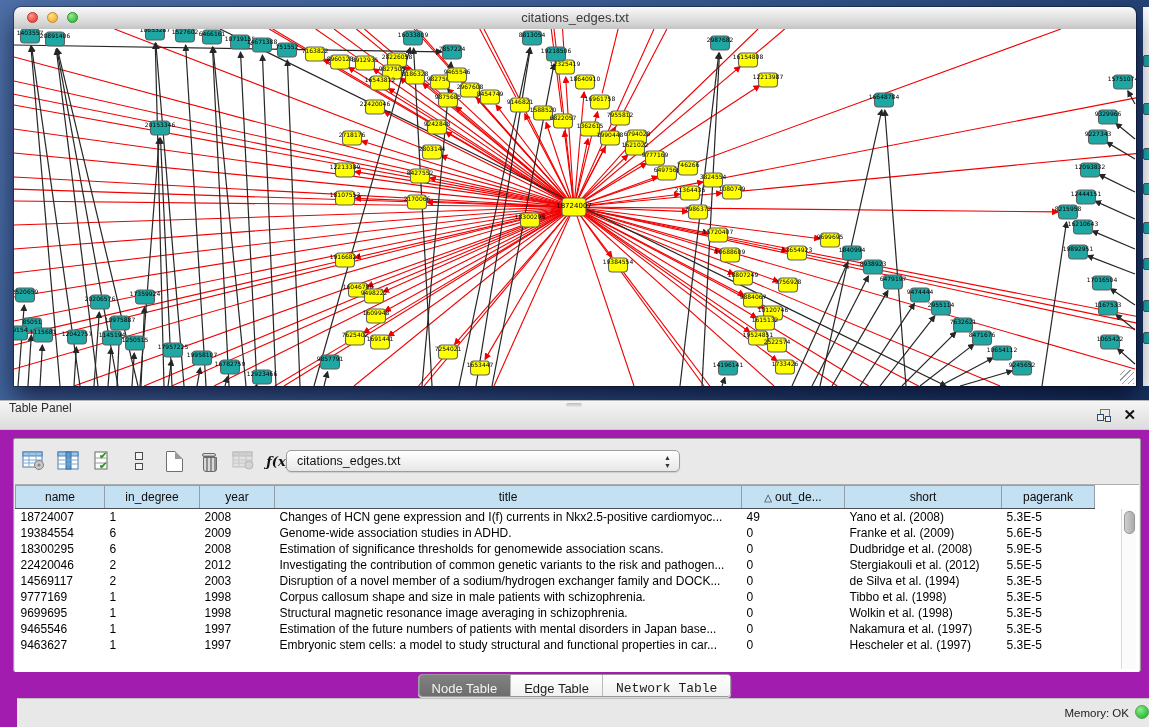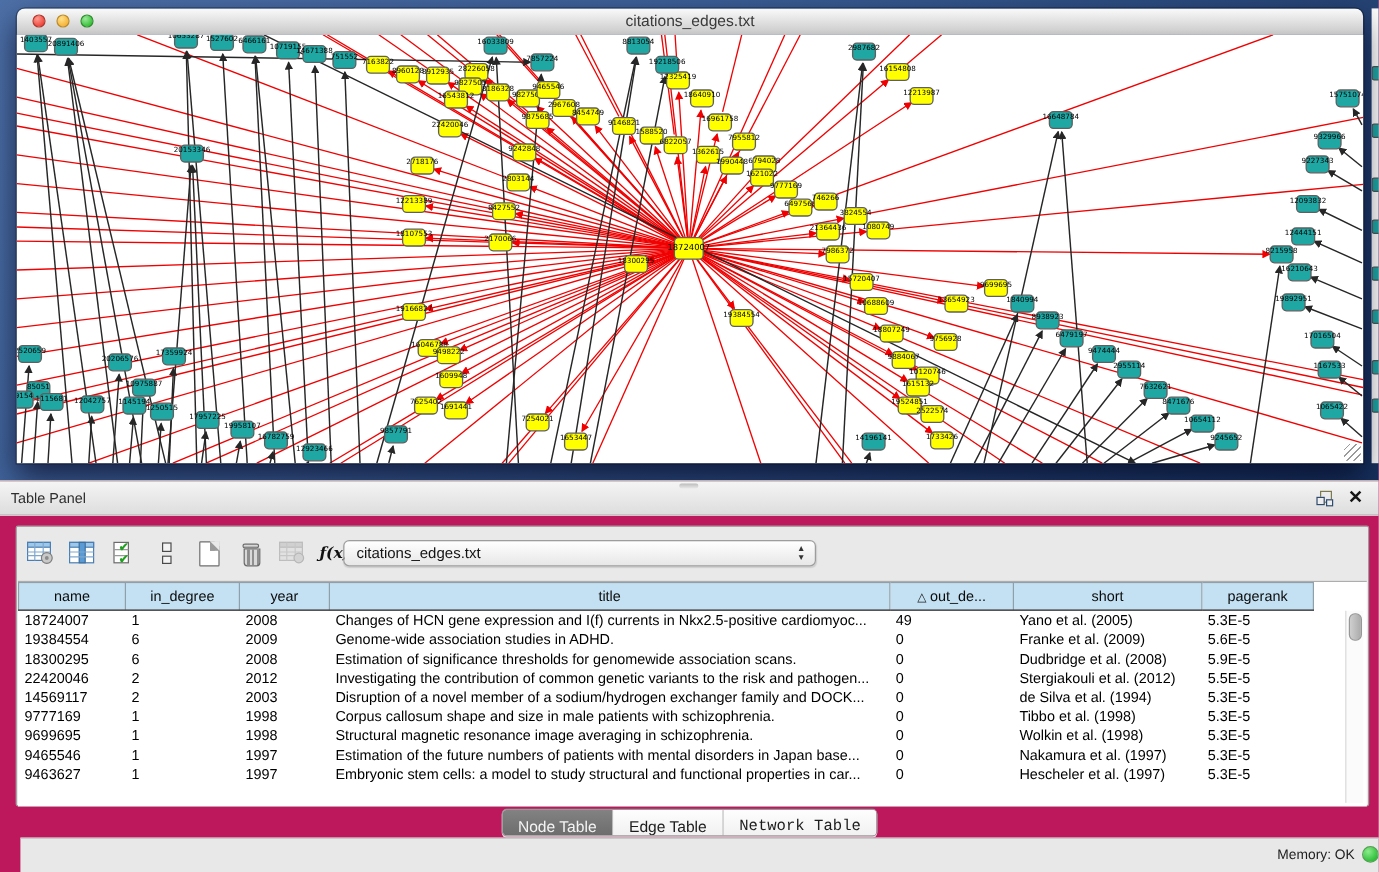--- a/index.html
+++ b/index.html
@@ -1,38 +1,38 @@
 <!DOCTYPE html>
 <html><head>
 <meta charset="utf-8">
 <style>
   html,body{margin:0;padding:0;background:#d0d0d0;}
   .stage{position:relative;width:1149px;height:727px;overflow:hidden;
-         font-family:"Liberation Sans",sans-serif;background:#be185d;}
+         font-family:"Liberation Sans",sans-serif;background:#a21caf;}
   
   .desktop{position:absolute;left:0;top:0;width:1149px;height:400px;
            background:linear-gradient(135deg,#4d70a8 0%,#3a5d94 40%,#244273 75%,#16305c 100%);}
   .bg-sliver{position:absolute;left:1143px;top:7px;width:6px;height:379px;background:#fdfdfd;overflow:hidden;}
   .bg-chip{position:absolute;left:0;width:8px;height:10px;border:1px solid #555;border-radius:2px;background:#1ea7a3;}
   .gwin{position:absolute;left:14px;top:7px;width:1122px;height:379px;border-radius:7px 7px 0 0;
         box-shadow:0 12px 26px rgba(0,0,25,.65),0 0 0 1px rgba(0,0,0,.35);}
   .titlebar{position:relative;height:22px;border-radius:7px 7px 0 0;
             background:linear-gradient(#fafafa,#d2d2d2 80%,#c3c3c3);border-bottom:1px solid #8d8d8d;}
   .tl{position:absolute;top:5px;width:11px;height:11px;border-radius:50%;box-sizing:border-box;}
   .tl.r{left:13px;background:radial-gradient(circle at 35% 30%,#ff9a90,#ee4b40 70%);border:1px solid #b5352c;}
   .tl.y{left:33px;background:radial-gradient(circle at 35% 30%,#ffe08a,#f5b63d 70%);border:1px solid #bb8a26;}
   .tl.g{left:53px;background:radial-gradient(circle at 35% 30%,#9ae89a,#3ec33e 70%);border:1px solid #2d8f2d;}
   .gtitle{position:absolute;left:0;right:0;top:3px;text-align:center;font-size:13px;color:#3a3a3a;}
   .gcanvas{position:absolute;left:0;top:22px;width:1122px;height:357px;background:#ffffff;overflow:hidden;}
   .grip{position:absolute;right:2px;bottom:2px;width:14px;height:14px;
         background:repeating-linear-gradient(135deg,transparent 0 3px,#9a9a9a 3px 4px);}
   
   .tp-head{position:absolute;left:0;top:400px;width:1149px;height:30px;
            background:linear-gradient(#f5f5f5,#dddddd);border-top:1px solid #b5b5b5;border-bottom:1px solid #cacaca;box-sizing:border-box;}
-  .tp-title{position:absolute;left:9px;top:7px;font-size:12px;color:#2e2e2e;}
+  .tp-title{position:absolute;left:9px;top:0;font-size:12px;color:#2e2e2e;}
   .dimple{position:absolute;left:566px;top:2px;width:16px;height:4px;border-radius:2px;
           background:linear-gradient(#bdbdbd,#e8e8e8);}
   .float-ic{position:absolute;right:38px;top:8px;width:14px;height:13px;}
   .float-ic .sq1{position:absolute;left:3px;top:0;width:8px;height:8px;border:1px solid #7d7a4c;background:transparent;}
   .float-ic .sq2{position:absolute;left:0;top:5px;width:5px;height:5px;border:1px solid #2e4a6e;background:#eee;}
   .float-ic .sq3{position:absolute;right:0;bottom:0;width:4px;height:4px;border:1px solid #2e4a6e;background:#eee;}
   .close-ic{position:absolute;right:13px;top:5px;font-size:15px;font-weight:bold;color:#151515;line-height:18px;}
   .tp-box{position:absolute;left:13px;top:438px;width:1128px;height:234px;box-sizing:border-box;
           background:#e9e9e9;border:1px solid #9b9b9b;border-radius:2px;}
   .toolbar{position:absolute;left:7px;top:6px;height:32px;display:flex;align-items:center;gap:9px;}
@@ -623,21 +623,21 @@
               <th>pagerank</th>
             </tr>
           </thead>
         <tbody id="tblBody">
             <tr>
               <td>18724007</td>
               <td>1</td>
               <td>2008</td>
               <td>Changes of HCN gene expression and I(f) currents in Nkx2.5-positive cardiomyoc...</td>
               <td>49</td>
-              <td>Yano et al. (2005)</td>
+              <td>Yano et al. (2008)</td>
               <td>5.3E-5</td>
             </tr>
             <tr>
               <td>19384554</td>
               <td>6</td>
               <td>2009</td>
               <td>Genome-wide association studies in ADHD.</td>
               <td>0</td>
               <td>Franke et al. (2009)</td>
               <td>5.6E-5</td>

